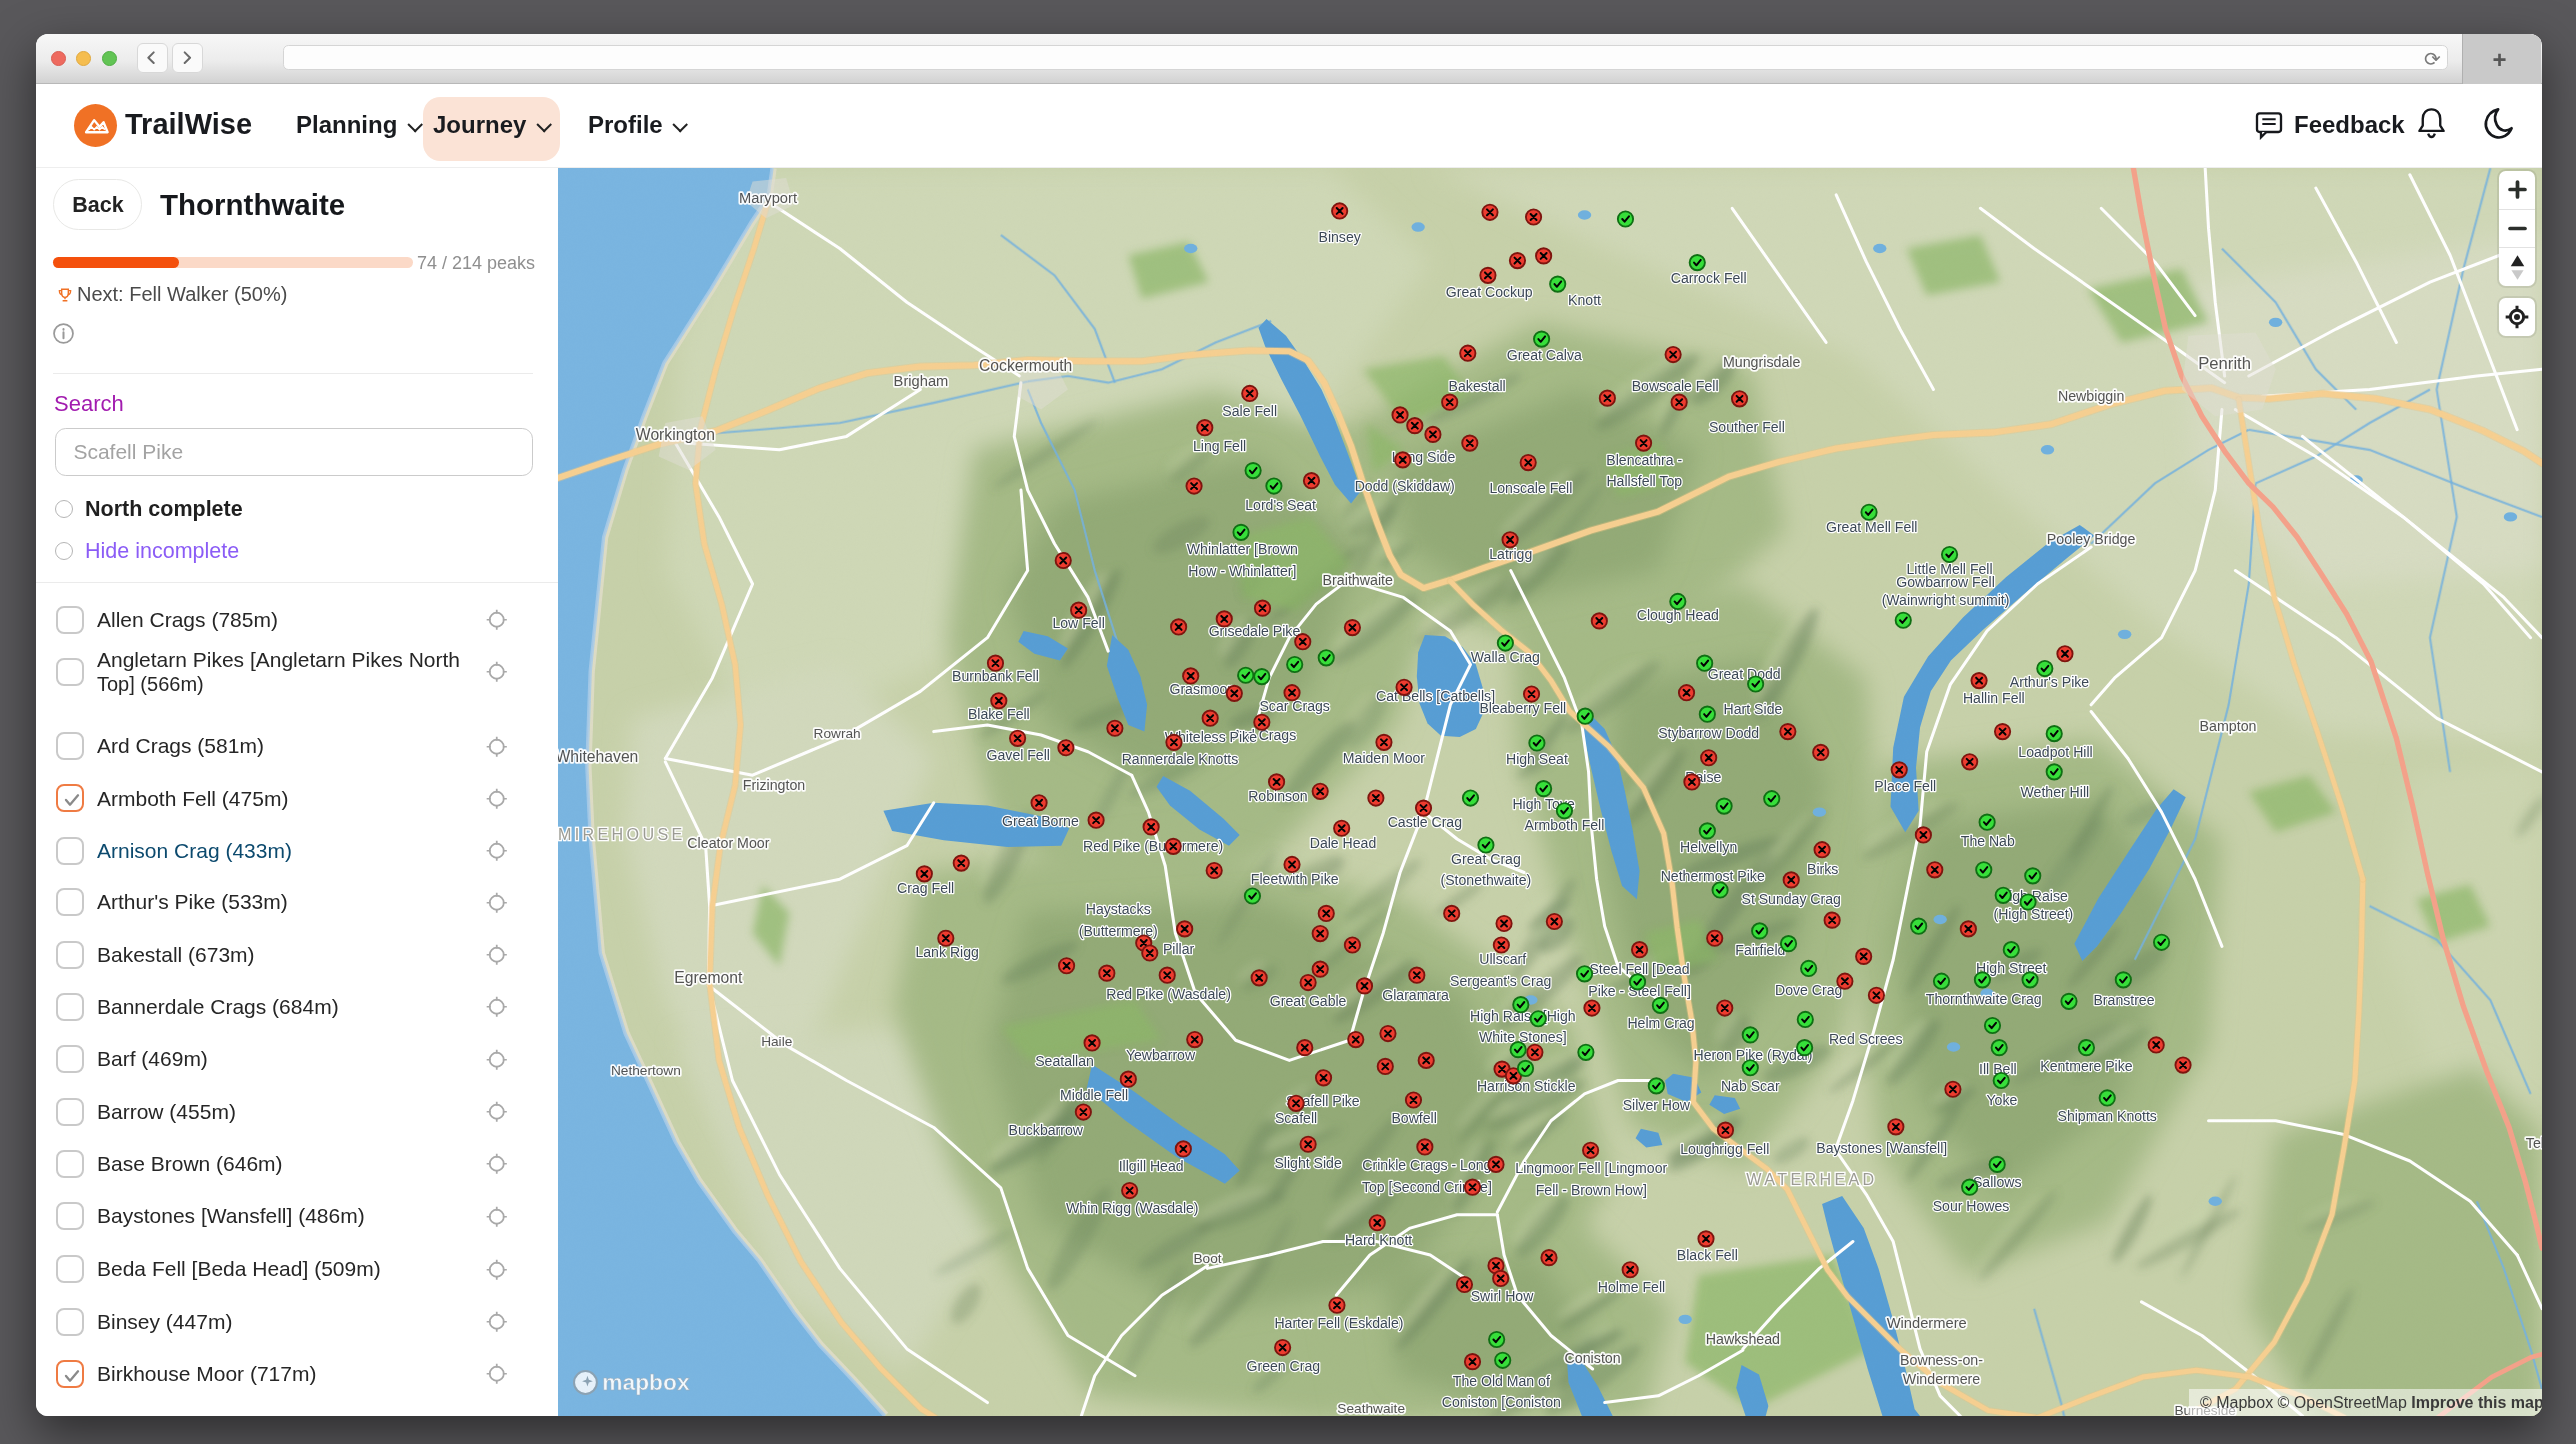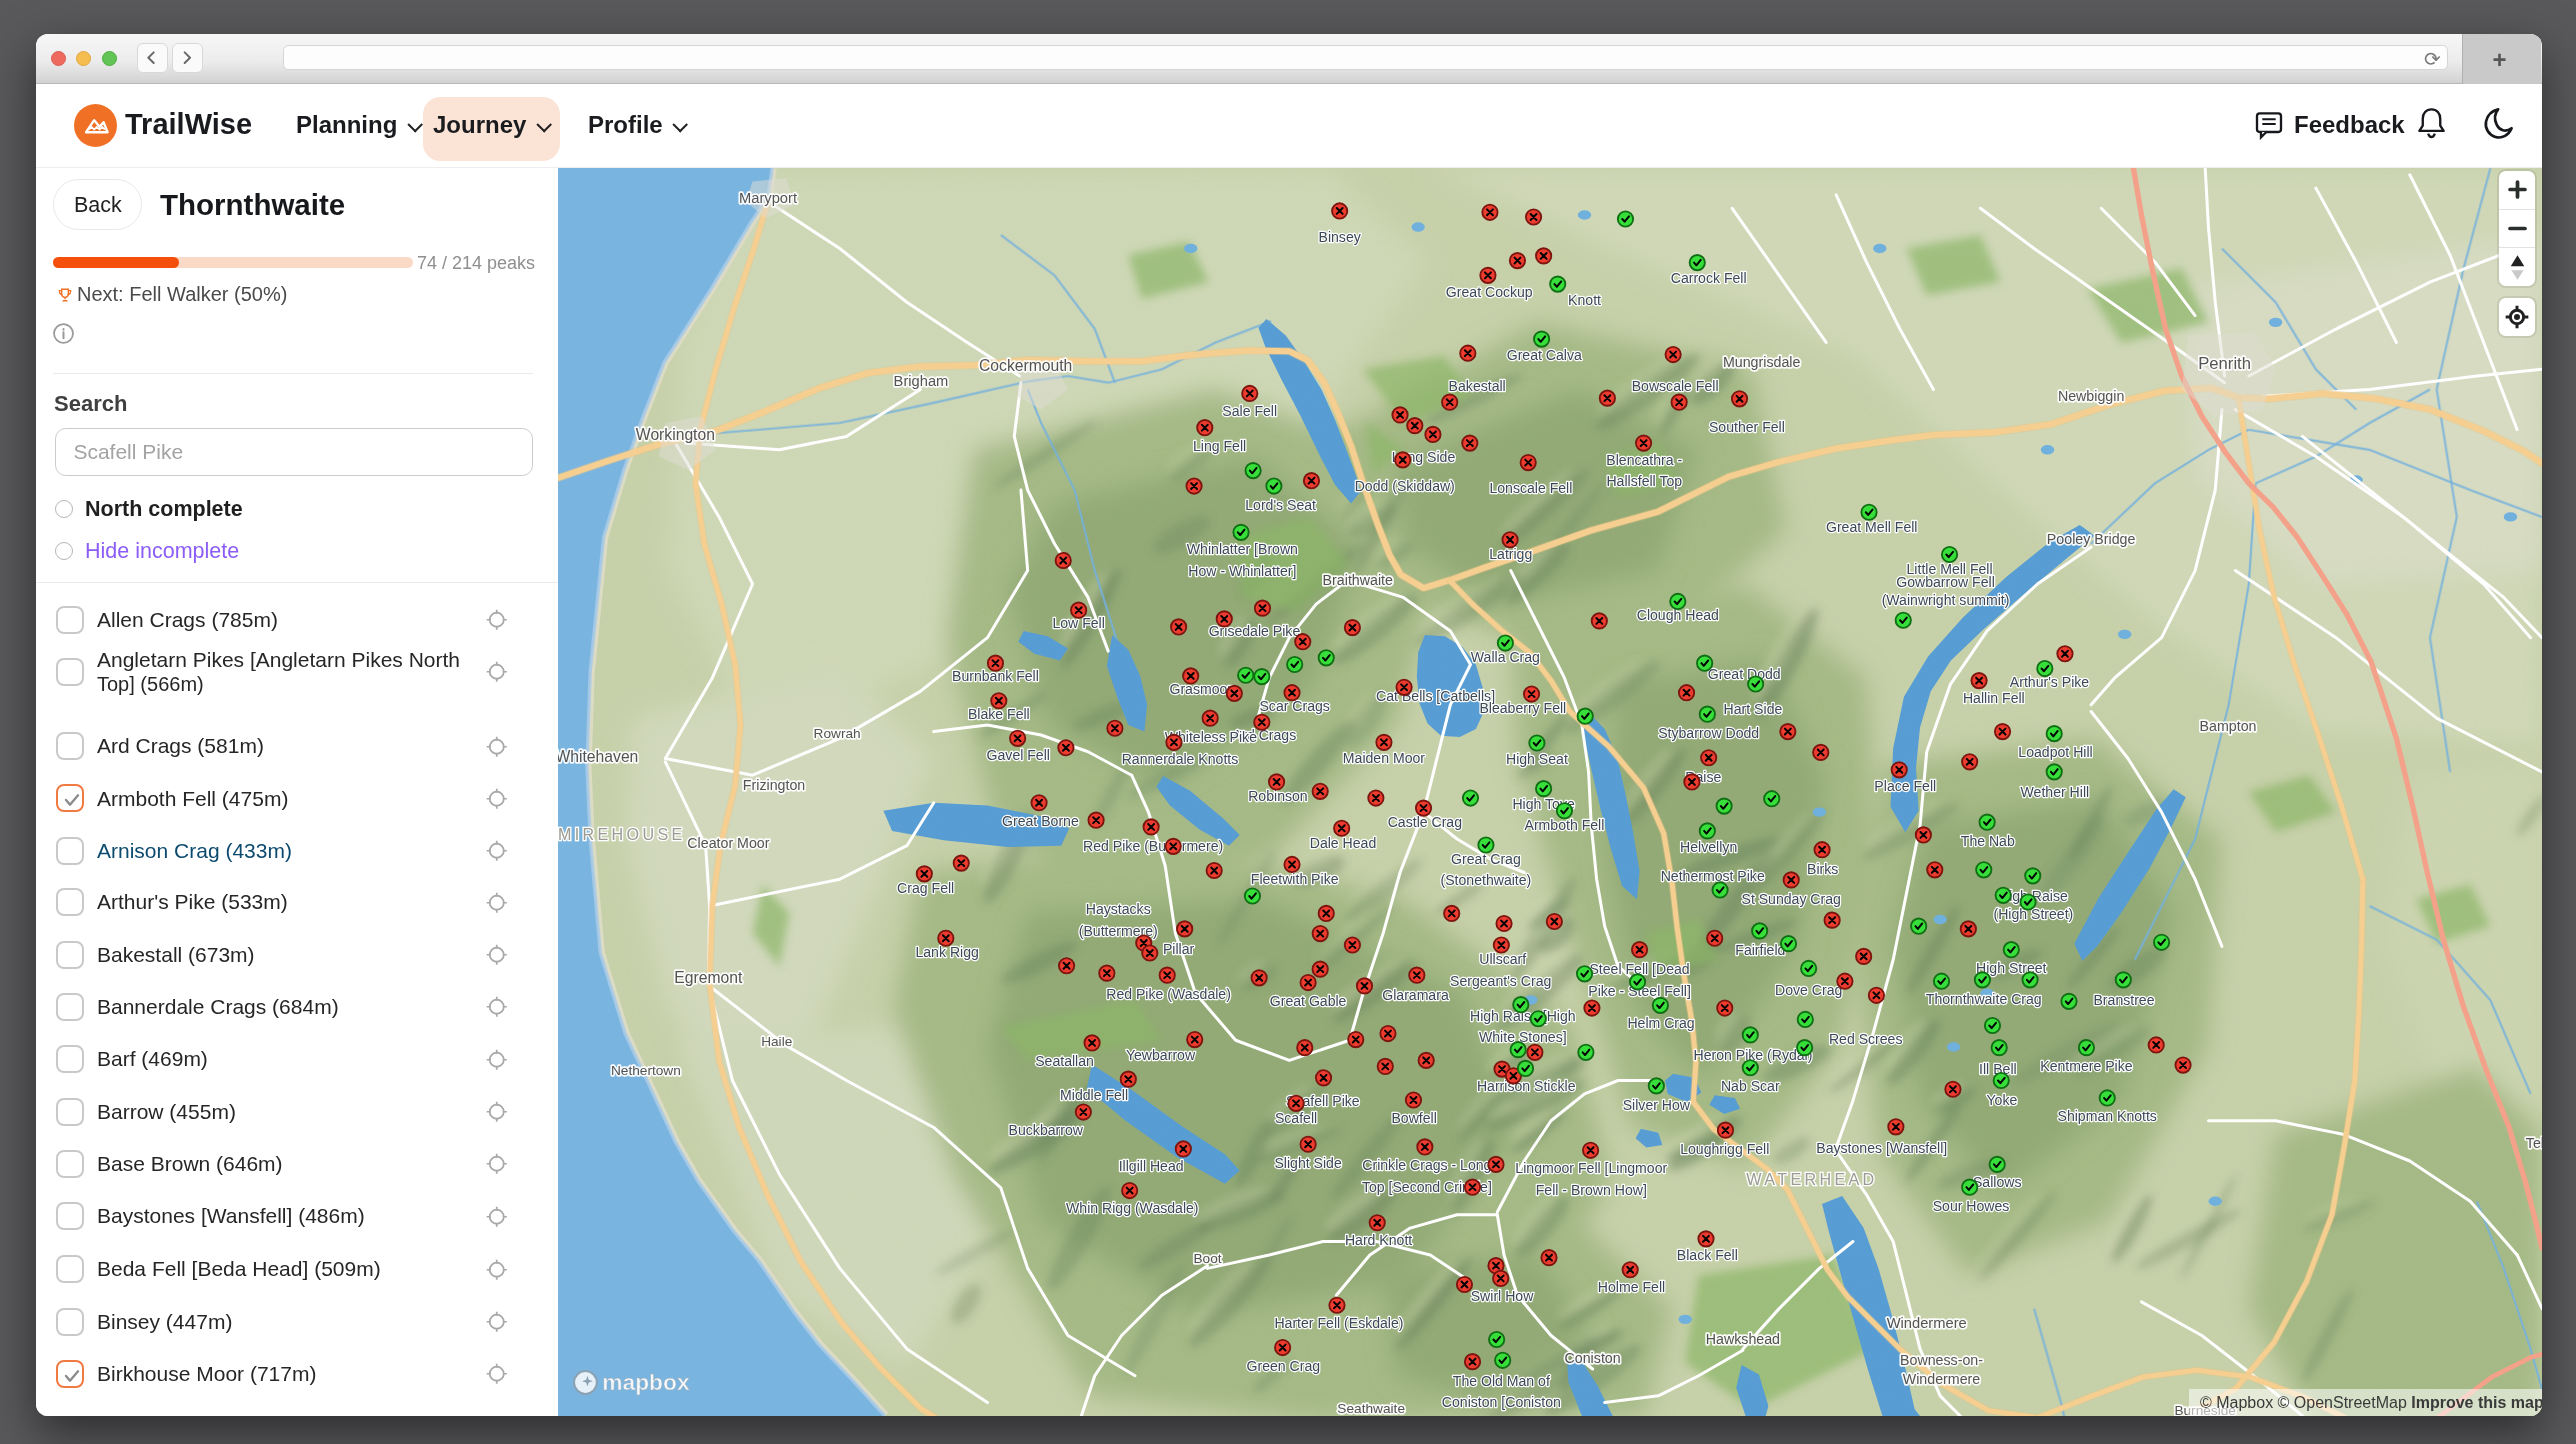--- a/index.html
+++ b/index.html
@@ -53,37 +53,37 @@
     <div class="abs nvtxt" style="left:2258px;top:27px">Feedback</div>
     <svg class="abs" style="left:2376px;top:19.5px" width="39" height="39" viewBox="0 0 58 58">
         <path d="M29 8 C21 8 16 14 16 22 L16 32 L11 40 L47 40 L42 32 L42 22 C42 14 37 8 29 8 Z" fill="none" stroke="#16181c" stroke-width="3.5" stroke-linejoin="round"></path>
         <path d="M24 44 C25 47 27 49 29 49 C31 49 33 47 34 44" fill="none" stroke="#16181c" stroke-width="3.5"></path>
       </svg>
     <svg class="abs" style="left:2446px;top:19.5px" width="39" height="39" viewBox="0 0 58 58">
         <path d="M44 36 C40 46 30 52 20 49 C10 46 4 36 6 26 C8 17 15 10 24 8 C19 14 18 23 22 31 C26 39 35 43 44 36 Z" fill="none" stroke="#16181c" stroke-width="4" stroke-linejoin="round"></path>
       </svg>
   </div>
   <div id="side">
-    <div class="abs" style="left:17.4px;top:11.4px;width:89px;height:51px;border:1.7px solid #e8e8e6;border-radius:27px;text-align:center;line-height:50px;font-size:21.5px;font-weight:normal;color:#222">Back</div>
+    <div class="abs" style="left:17.4px;top:11.4px;width:89px;height:51px;border:1.7px solid #e8e8e6;border-radius:27px;text-align:center;line-height:50px;font-size:21.5px;font-weight:bold;color:#222">Back</div>
     <div class="abs" style="left:124px;top:19.5px;font-size:29.5px;font-weight:800;color:#16181c">Thornthwaite</div>
     <div class="abs" style="left:17.4px;top:89px;width:360px;height:10.7px;border-radius:5.4px;background:#fbd9c7"></div>
     <div class="abs" style="left:17.4px;top:89px;width:126px;height:10.7px;border-radius:5.4px;background:#f4500c"></div>
     <div class="abs" style="left:343px;top:85px;width:156px;text-align:right;font-size:18px;color:#8f8f8f;white-space:nowrap">74 / 214 peaks</div>
     <svg class="abs" style="left:19.5px;top:118px" width="18" height="18" viewBox="0 0 38 38">
         <path d="M12 7 H26 V15 C26 21 23 24 19 24 C15 24 12 21 12 15 Z" fill="none" stroke="#f07125" stroke-width="3"></path>
         <path d="M12 10 H7 C7 16 9 18 13 19 M26 10 H31 C31 16 29 18 25 19" fill="none" stroke="#f07125" stroke-width="2.6"></path>
         <path d="M19 24 L19 28 M14 31 H24" stroke="#f07125" stroke-width="3"></path>
       </svg>
     <div class="abs" style="left:41px;top:115px;font-size:20px;color:#4a4a4a;white-space:nowrap">Next: Fell Walker (50%)</div>
     <svg class="abs" style="left:16px;top:154px" width="23" height="23" viewBox="0 0 34 34">
         <circle cx="17" cy="17" r="14" fill="none" stroke="#9a9a9a" stroke-width="2.6"></circle>
         <path d="M17 15 L17 24 M17 10.5 L17 11.5" stroke="#9a9a9a" stroke-width="3" stroke-linecap="round"></path>
       </svg>
     <div class="abs" style="left:17.4px;top:205px;width:480px;border-top:1.3px solid #ebebeb"></div>
-    <div class="abs" style="left:18px;top:223px;font-size:22px;font-weight:bold;color:#404040">Search</div>
+    <div class="abs" style="left:18px;top:223px;font-size:22px;font-weight:normal;color:#a21caf">Search</div>
     <div class="abs" style="left:19px;top:260px;width:478px;height:48px;border:1.7px solid #cbcbcb;border-radius:10.7px;line-height:46px;font-size:21px;color:#a3a3a3;padding-left:17.4px">Scafell Pike</div>
     <div class="abs" style="left:19px;top:332px;width:18px;height:18px;border:1.7px solid #b5b5b5;border-radius:50%"></div>
     <div class="abs" style="left:49px;top:329px;font-size:21.5px;font-weight:bold;color:#1f1f1f">North complete</div>
     <div class="abs" style="left:19px;top:374px;width:18px;height:18px;border:1.7px solid #b5b5b5;border-radius:50%"></div>
     <div class="abs" style="left:49px;top:371px;font-size:21.5px;font-weight:normal;color:#8b5cf6">Hide incomplete</div>
     <div class="abs" style="left:0px;top:414px;width:522px;border-top:1.3px solid #ebebeb"></div>
     <div style="position:absolute;left:20px;top:438px;width:28px;height:28px;border:2px solid #c9c9c9;border-radius:8px;background:#fff"></div>
       <div style="position:absolute;left:61px;top:440px;font-size:21px;color:#262626;white-space:nowrap">Allen Crags (785m)</div>
       <svg style="position:absolute;left:450px;top:441px" width="21.5" height="21.5" viewBox="-16 -16 32 32">
         <circle r="10.5" fill="none" stroke="#a9a9a9" stroke-width="2.6"></circle>

